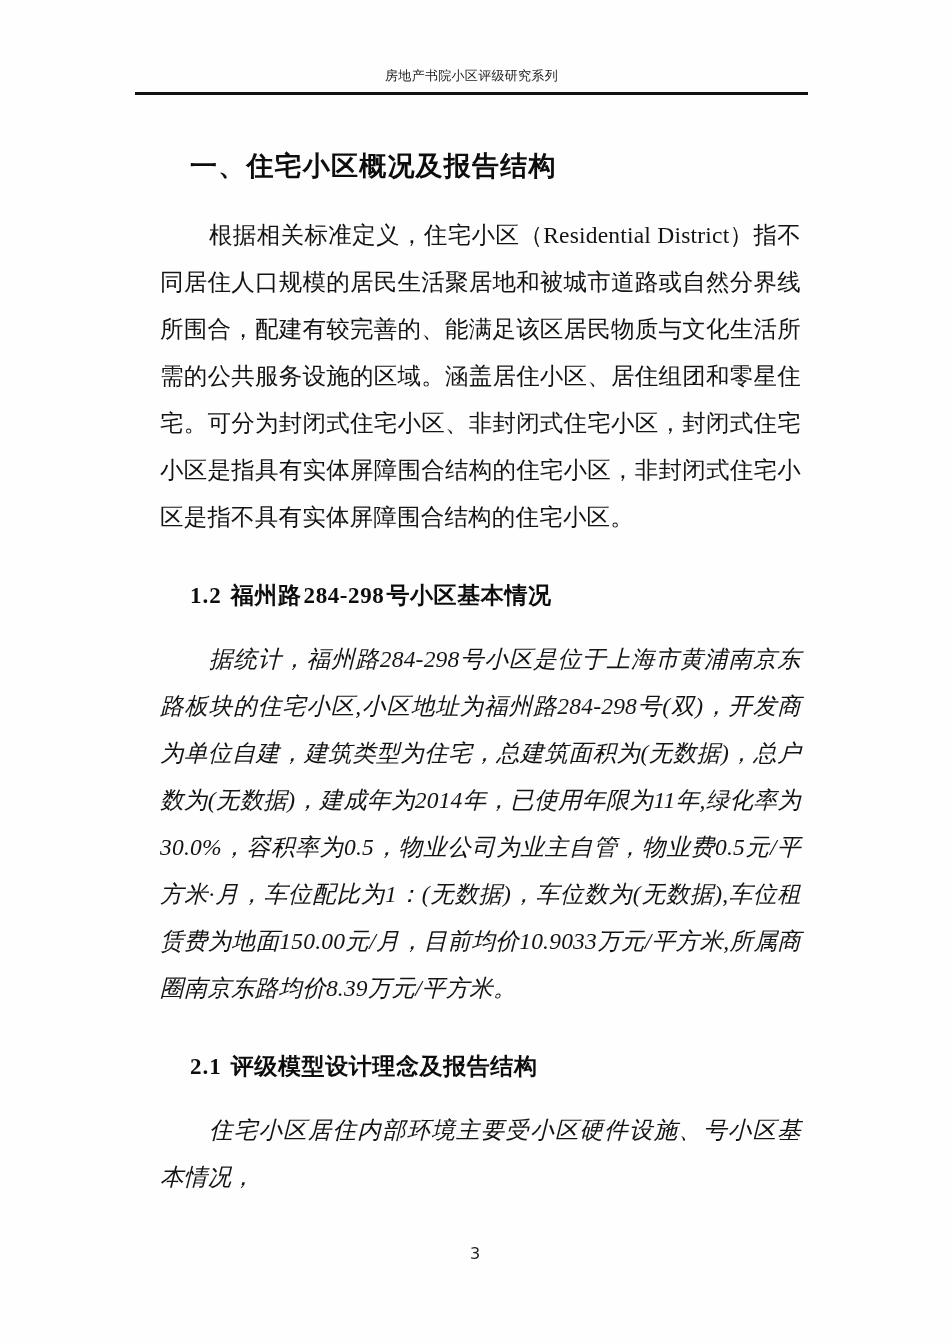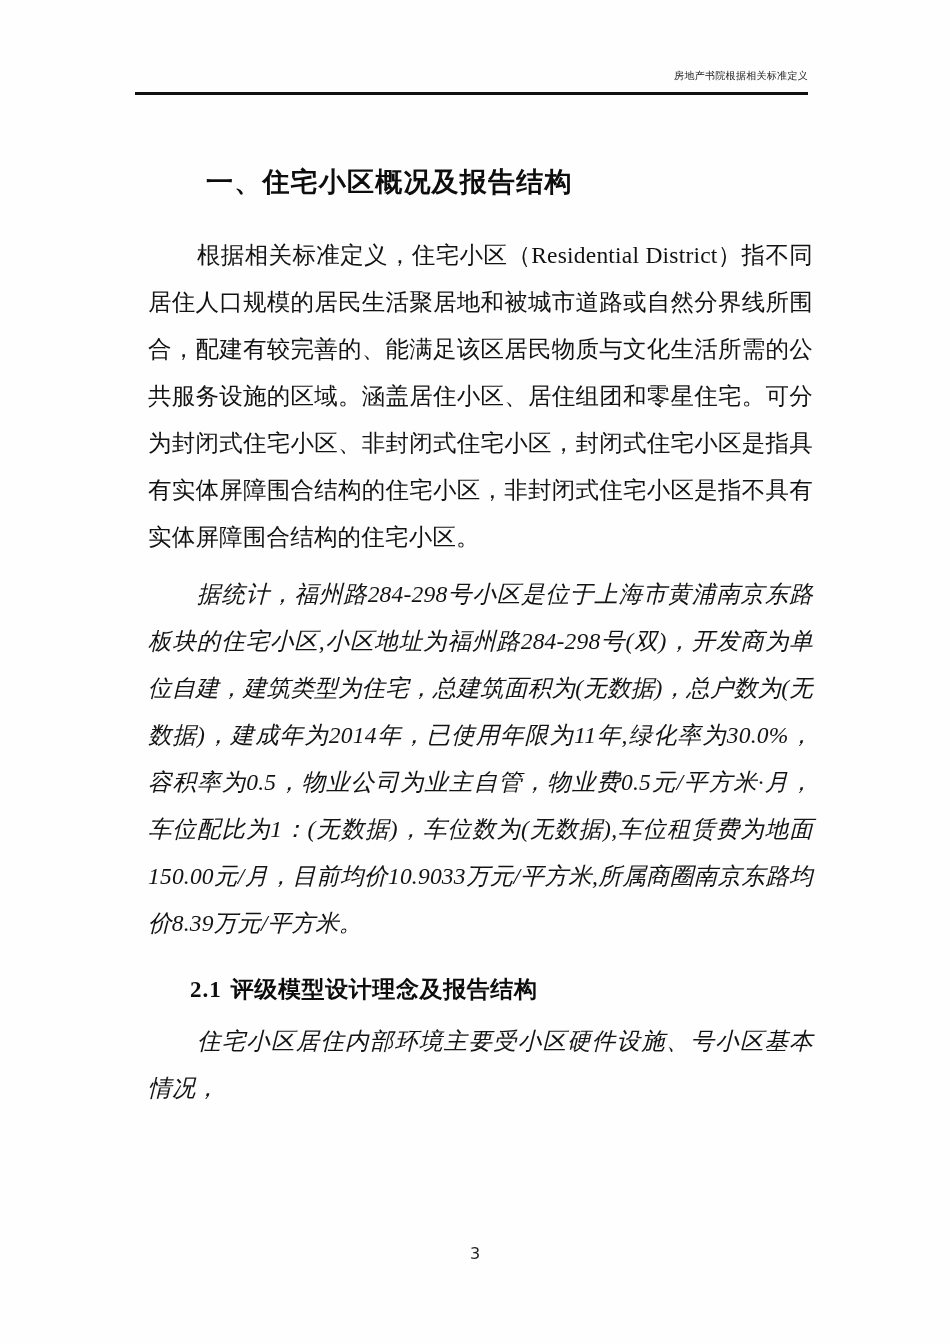--- a/index.html
+++ b/index.html
@@ -22,24 +22,24 @@
     background: #fefefe;
   }
 
   
   .page-header {
     position: absolute;
     left: 135px;
     top: 66px;
     width: 673px;
     display: flex;
-    justify-content: flex-end;
+    justify-content: center;
     align-items: flex-end;
     font-family: "DejaVu Sans", "Liberation Sans", sans-serif;
-    font-size: 10px;
+    font-size: 13px;
     line-height: 20px;
     color: #1b1b1b;
     letter-spacing: 0.3px;
   }
   .page-header .hdr-left  { text-align: left; }
   .page-header .hdr-right { text-align: right; }
 
   .header-rule {
     position: absolute;
     left: 135px;
@@ -52,21 +52,21 @@
   
   .content {
     position: absolute;
     left: 148px;
     top: 118px;
     width: 665px;
   }
 
   
   h1.doc-h1 {
-    margin: 16px;
+    margin: 0;
     padding: 28px 0 0 42px;
     font-family: "DejaVu Sans", "Liberation Sans", sans-serif;
     font-weight: bold;
     font-size: 27px;
     line-height: 40px;
     letter-spacing: 1.2px;
     color: #0d0d0d;
   }
 
   h2.doc-h2 {
@@ -86,21 +86,21 @@
     padding-right: 9px;
   }
   h2.doc-h2 .alnum {
     font-family: "Liberation Serif", "DejaVu Serif", serif;
     font-weight: bold;
     padding: 0 2px;
   }
 
   
   p.doc-p {
-    margin: 0;
+    margin: 12px;
     padding: 14px 0 0 0;
     font-family: "Liberation Serif", "DejaVu Serif", serif;
     font-size: 23.5px;
     line-height: 47px;
     text-align: justify;
     text-align-last: left;
     text-justify: inter-character;
     text-indent: 49px;
     color: #131313;
     letter-spacing: 0.2px;
@@ -120,31 +120,34 @@
     color: #222222;
   }
 </style>
 </head>
 <body>
 
 <div class="page">
 
   <div class="page-header">
     <span class="hdr-left">房地产书院</span>
-    <span class="hdr-right">根据相关标准定义</span>
+    <span class="hdr-right">小区评级研究系列</span>
   </div>
   <div class="header-rule"></div>
 
   <div class="content">
 
     <h1 class="doc-h1">一、住宅小区概况及报告结构</h1>
 
 
     <p class="doc-p">根据相关标准定义，住宅小区（Residential District）指不同居住人口规模的居民生活聚居地和被城市道路或自然分界线所围合，配建有较完善的、能满足该区居民物质与文化生活所需的公共服务设施的区域。涵盖居住小区、居住组团和零星住宅。可分为封闭式住宅小区、非封闭式住宅小区，封闭式住宅小区是指具有实体屏障围合结构的住宅小区，非封闭式住宅小区是指不具有实体屏障围合结构的住宅小区。</p>
 
+    <h2 class="doc-h2">
+      <span class="num">1.2</span><span>福州路</span><span class="alnum">284-298</span><span>号小区基本情况</span>
+    </h2>
 
     <p class="doc-p tight">据统计，福州路284-298号小区是位于上海市黄浦南京东路板块的住宅小区,小区地址为福州路284-298号(双)，开发商为单位自建，建筑类型为住宅，总建筑面积为(无数据)，总户数为(无数据)，建成年为2014年，已使用年限为11年,绿化率为30.0%，容积率为0.5，物业公司为业主自管，物业费0.5元/平方米·月，车位配比为1：(无数据)，车位数为(无数据),车位租赁费为地面150.00元/月，目前均价10.9033万元/平方米,所属商圈南京东路均价8.39万元/平方米。</p>
 
     <h2 class="doc-h2">
       <span class="num">2.1</span><span>评级模型设计理念及报告结构</span>
     </h2>
 
     <p class="doc-p tight">住宅小区居住内部环境主要受小区硬件设施、号小区基本情况，</p>
 
   </div>

